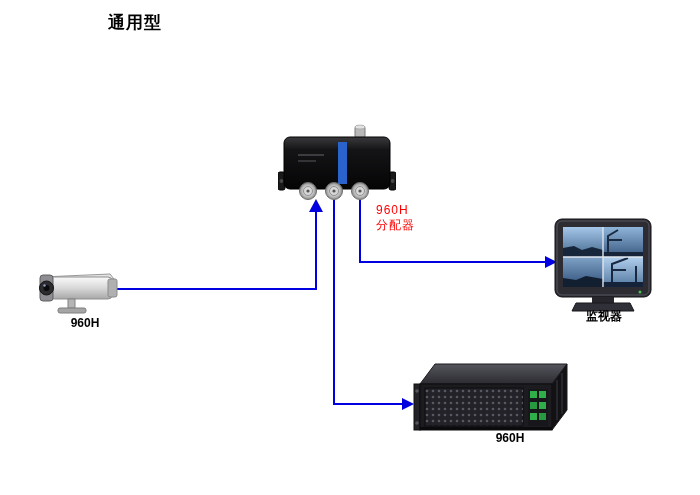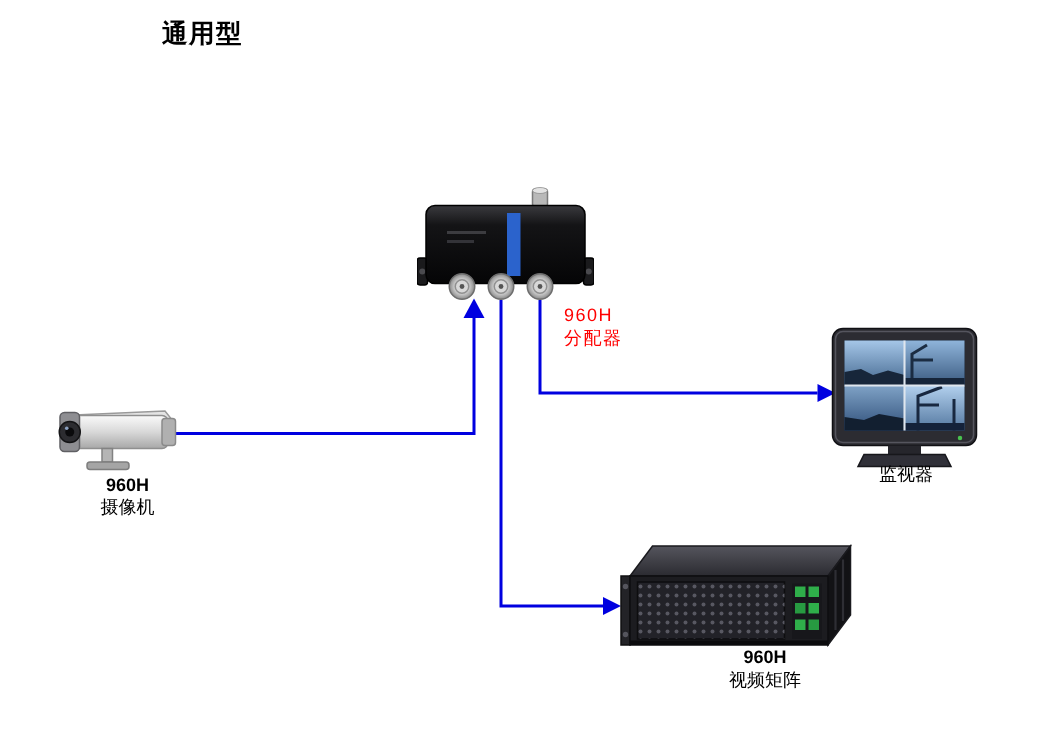--- a/index.html
+++ b/index.html
@@ -91,21 +91,20 @@
     <rect x="2" y="11" width="13" height="26" rx="3" fill="#8e8e92" stroke="#5f5f63"></rect>
     <circle cx="8.5" cy="24" r="7" fill="#2c2c30" stroke="#141416"></circle>
     <circle cx="8.5" cy="24" r="3" fill="#0a0a0c"></circle>
     <circle cx="6.5" cy="21.5" r="1.2" fill="#8aa0c0"></circle>
     <rect x="30" y="35" width="7" height="9" fill="#b5b5b5" stroke="#828282"></rect>
     <rect x="20" y="44" width="28" height="5" rx="2" fill="#a5a5a5" stroke="#7e7e7e"></rect>
   </svg>
 
   <div class="dev-label" style="left:35px;top:316px;width:100px;">
     <div class="ln1">960H</div>
-    <div class="ln2">摄像机</div>
   </div>
 
   <svg class="dev" style="left:552px;top:216px;" width="104" height="100" viewBox="0 0 104 100">
     <defs>
       <linearGradient id="mSky1" x1="0" y1="0" x2="0" y2="1">
           <stop offset="0" stop-color="#a5c6e8"></stop>
           <stop offset="1" stop-color="#44688f"></stop>
         </linearGradient>
       <linearGradient id="mSky2" x1="0" y1="0" x2="0" y2="1">
           <stop offset="0" stop-color="#8fb4da"></stop>
@@ -135,21 +134,21 @@
       <path d="M60,71 L60,48 L76,42 M60,54 L74,54 M84,71 L84,50" stroke="#182840" stroke-width="2" fill="none"></path>
       <rect x="51" y="66" width="40" height="5" fill="#14223a"></rect>
     </g>
     <line x1="51" y1="11" x2="51" y2="71" stroke="#dfe6ee" stroke-width="1.4"></line>
     <line x1="11" y1="41" x2="91" y2="41" stroke="#dfe6ee" stroke-width="1.4"></line>
     <circle cx="88" cy="76" r="1.5" fill="#49c24f"></circle>
     <rect x="40" y="81" width="22" height="6" fill="#26262c"></rect>
     <polygon points="24,87 78,87 82,95 20,95" fill="#303038" stroke="#17171b"></polygon>
   </svg>
 
-  <div class="dev-label" style="left:552px;top:309px;width:104px;">
+  <div class="dev-label" style="left:552px;top:309px;width:104px;font-weight:bold;">
     <div>监视器</div>
   </div>
 
   <svg class="dev" style="left:406px;top:358px;" width="168" height="78" viewBox="0 0 168 78">
     <defs>
       <linearGradient id="xTop" x1="0" y1="0" x2="0" y2="1">
           <stop offset="0" stop-color="#55555d"></stop>
           <stop offset="1" stop-color="#2b2b31"></stop>
         </linearGradient>
       <pattern id="xHoles" width="6" height="6" patternUnits="userSpaceOnUse">
@@ -173,16 +172,15 @@
       <rect x="124" y="44" width="7" height="7" fill="#279a41"></rect>
       <rect x="133" y="44" width="7" height="7" fill="#2fae4a"></rect>
       <rect x="124" y="55" width="7" height="7" fill="#2fae4a"></rect>
       <rect x="133" y="55" width="7" height="7" fill="#279a41"></rect>
     </g>
     <rect x="14" y="69" width="132" height="3" fill="#0b0b0d"></rect>
   </svg>
 
   <div class="dev-label" style="left:455px;top:431px;width:110px;">
     <div class="ln1">960H</div>
-    <div class="ln2">视频矩阵</div>
   </div>
 
 </div>
 
 </body></html>

